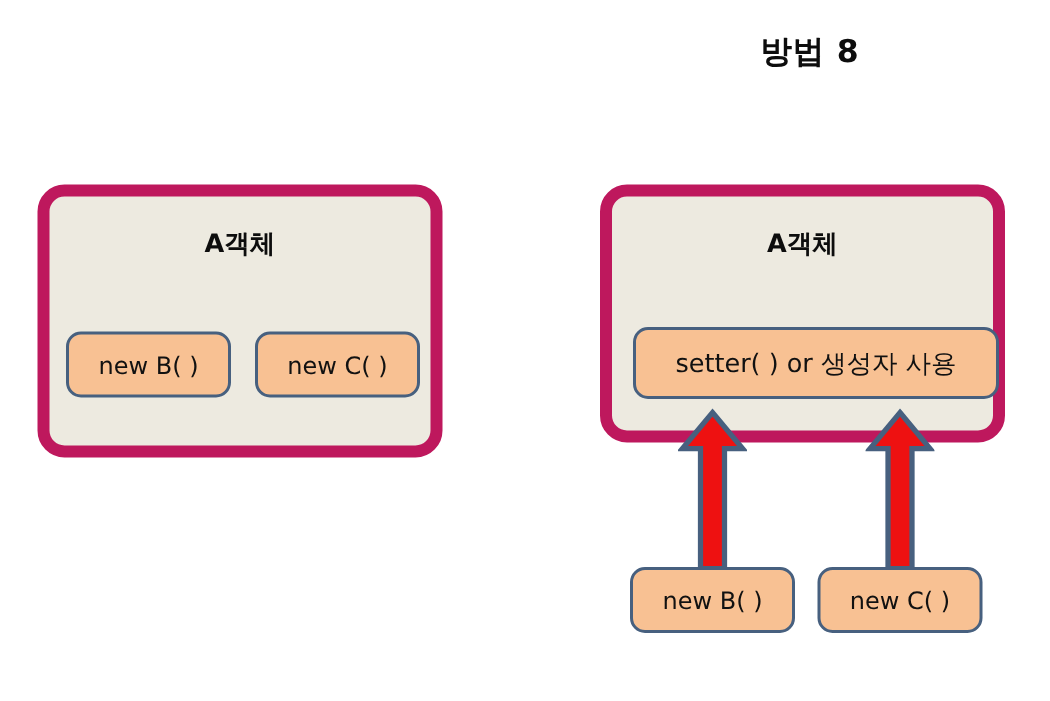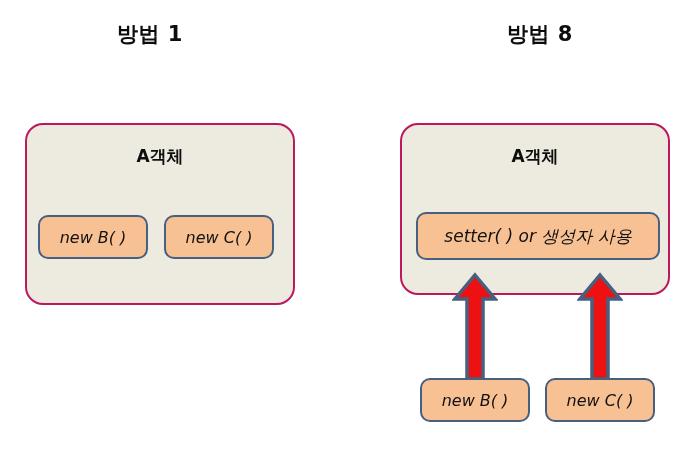--- a/index.html
+++ b/index.html
@@ -35,21 +35,21 @@
     text-align: center;
     white-space: nowrap;
   }
   #title-left  { left: 60px;  top: 20px; width: 180px; }
   #title-right { left: 450px; top: 20px; width: 180px; }
 
   
   .object-box {
     position: absolute;
     background: #EDEAE0;
-    border: 2px solid #be185d;
+    border: 8px solid #be185d;
     border-radius: 18px;
     box-sizing: border-box;
   }
   #object-box-left  { left: 25px;  top: 123px; width: 270px; height: 182px; }
   #object-box-right { left: 400px; top: 123px; width: 270px; height: 172px; }
 
   .object-label {
     position: absolute;
     left: 0;
     top: 20px;
@@ -67,21 +67,20 @@
     background: #F8C193;
     border: 2px solid #47607F;
     border-radius: 10px;
     box-sizing: border-box;
     display: flex;
     align-items: center;
     justify-content: center;
     font-size: 16px;
     color: #111111;
     white-space: nowrap;
-    font-style: italic;
   }
 
   
   #chip-new-b-left { left: 11px;  top: 90px; width: 110px; height: 44px; }
   #chip-new-c-left { left: 137px; top: 90px; width: 110px; height: 44px; }
 
   
   #chip-setter { left: 14px; top: 87px; width: 244px; height: 48px; font-size: 17px; }
 
   
@@ -96,21 +95,20 @@
   }
   #arrow-b { left: 452px; top: 272px; }
   #arrow-c { left: 577px; top: 272px; }
   .up-arrow svg { display: block; width: 100%; height: 100%; }
 </style>
 </head>
 <body>
 
 <div class="canvas">
 
-  <div class="col-title" id="title-left">방법 1</div>
 
   <div class="col-title" id="title-right">방법 8</div>
 
   <div class="object-box" id="object-box-left">
 
     <div class="object-label">A객체</div>
 
     <div class="chip" id="chip-new-b-left">new B( )</div>
 
     <div class="chip" id="chip-new-c-left">new C( )</div>

